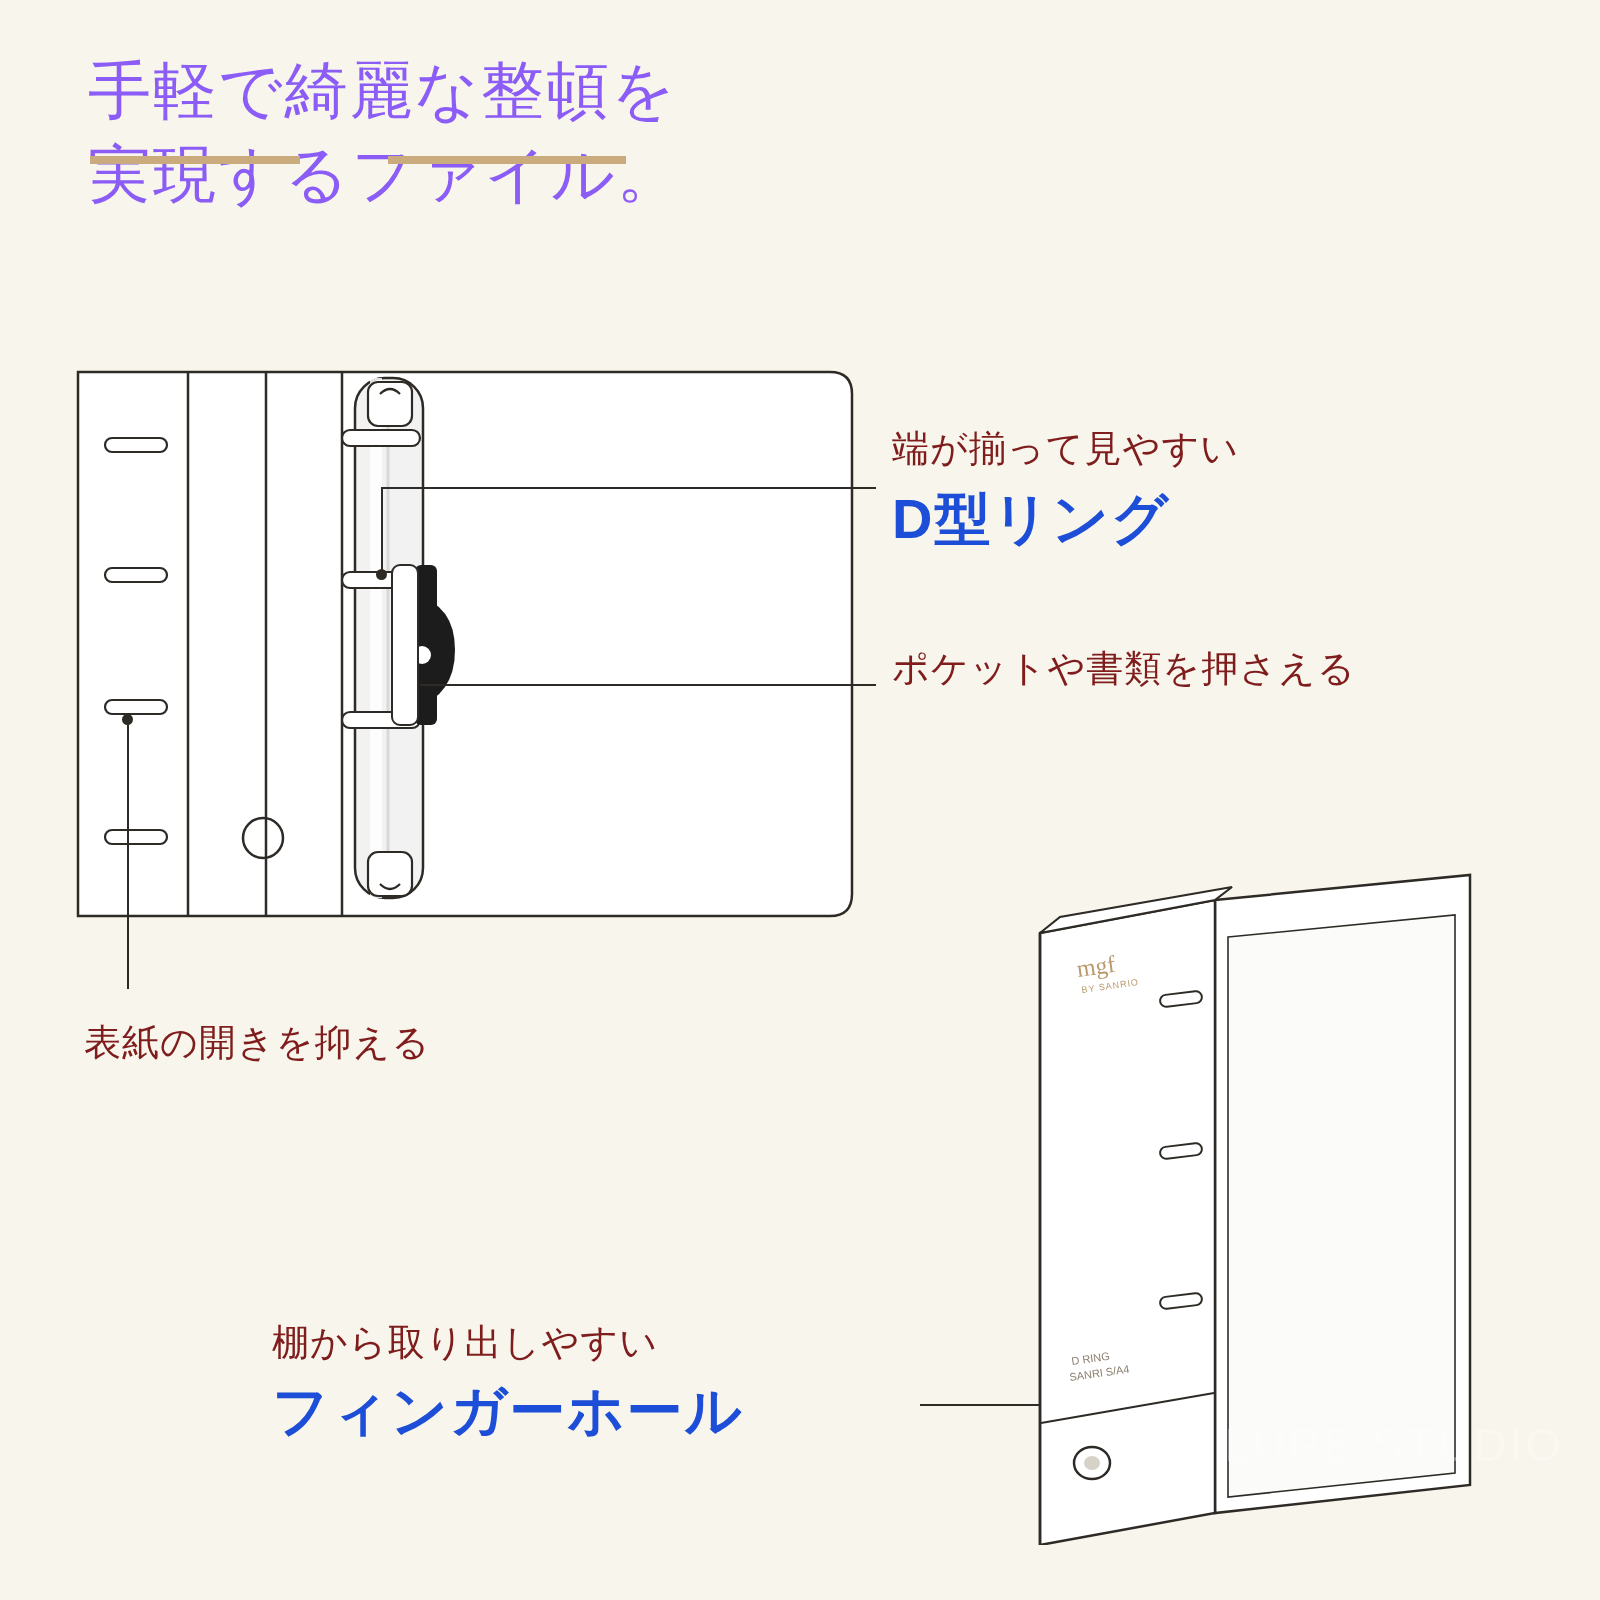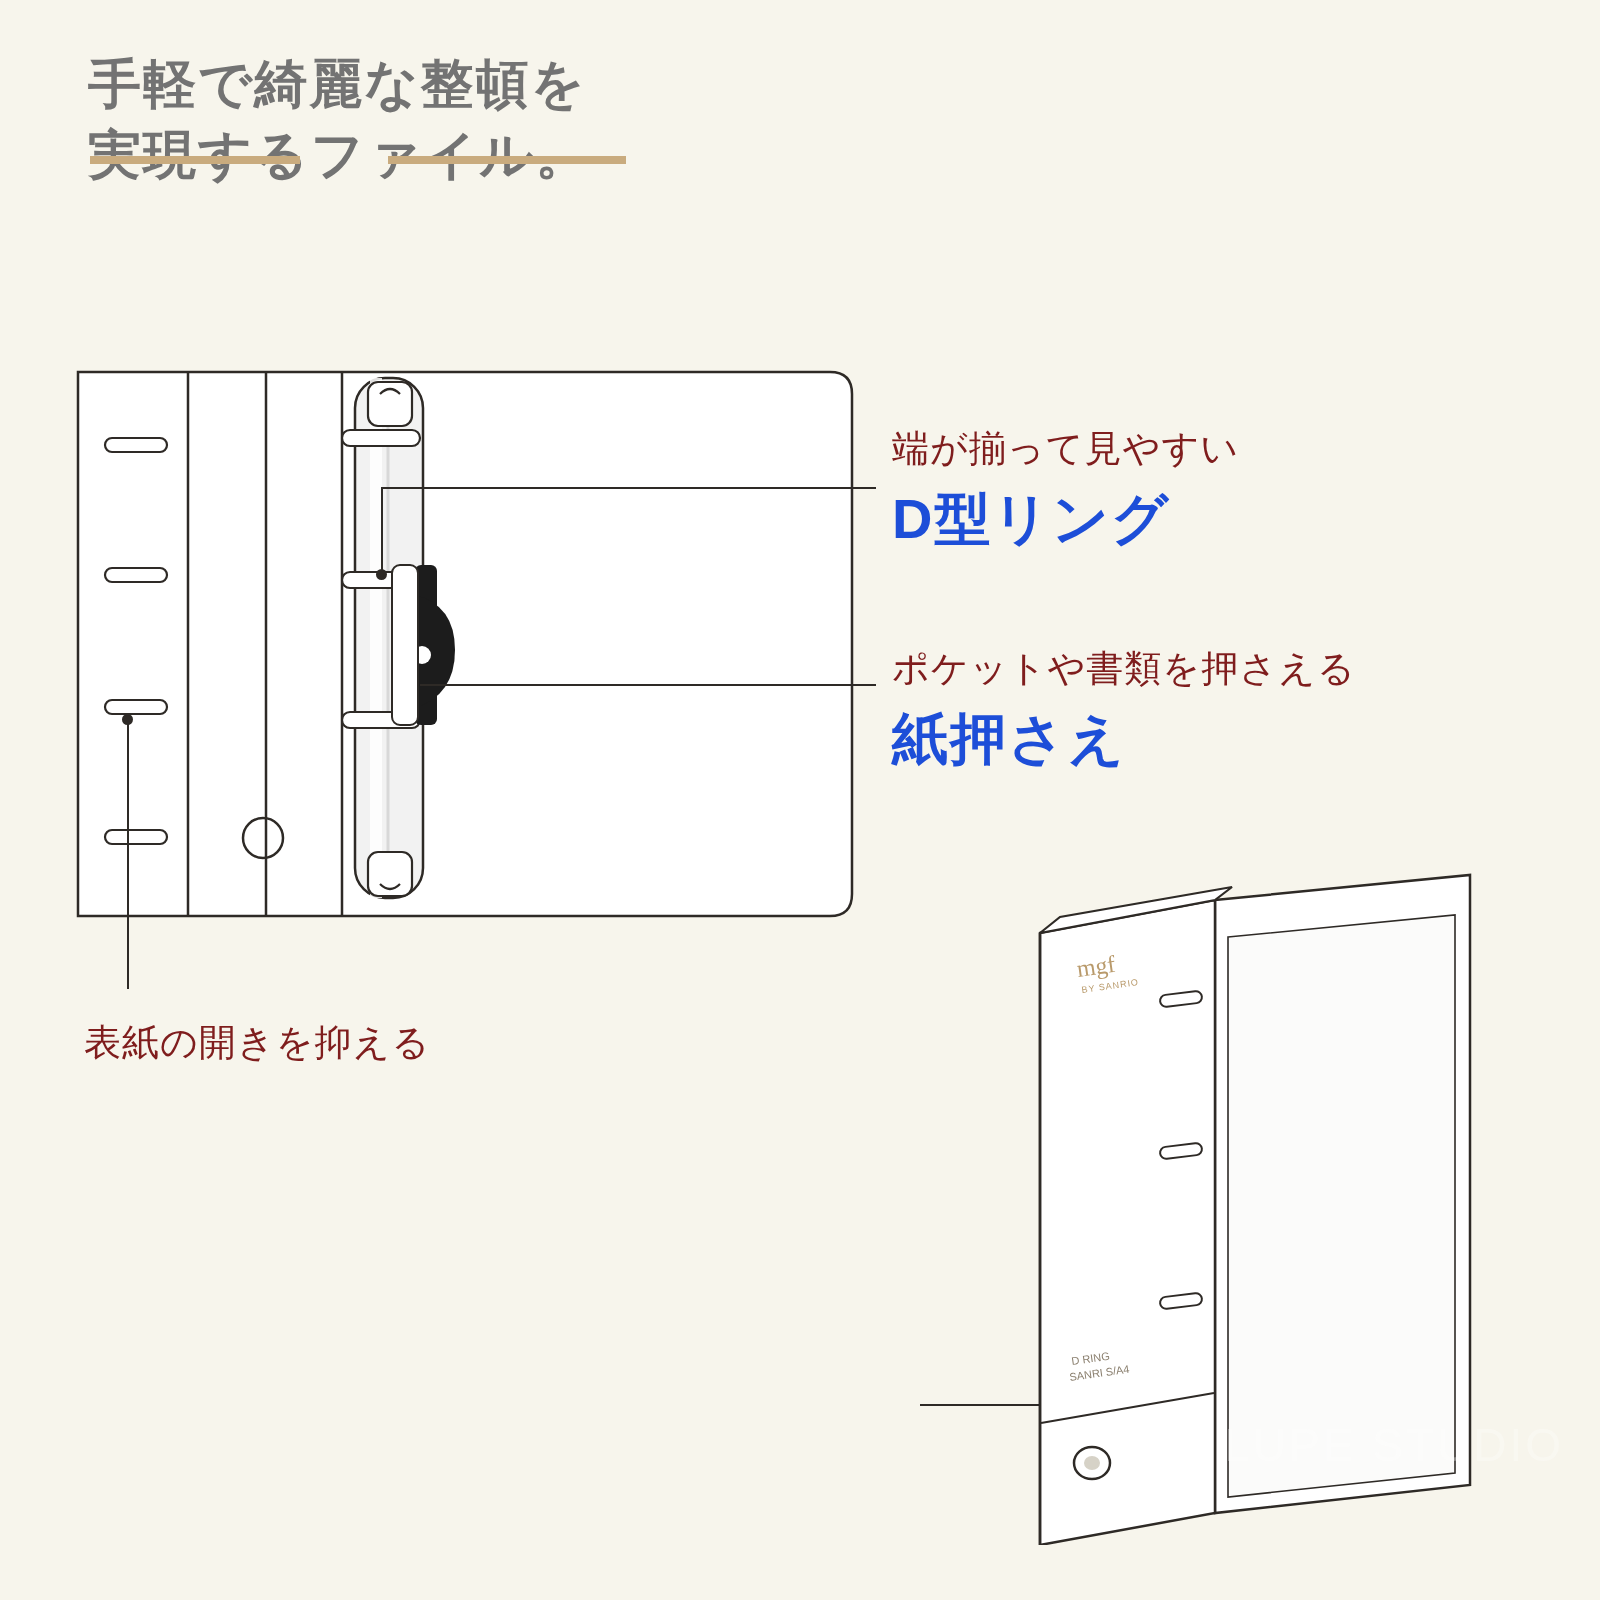--- a/index.html
+++ b/index.html
@@ -22,23 +22,23 @@
   }
 
   
   .headline {
     position: absolute;
     left: 88px;
     top: 48px;
     width: 1000px;
   }
   .headline .line {
-    font-size: 53px;
-    font-weight: 700;
-    color: #737373;
+    font-size: 63px;
+    font-weight: 400;
+    color: #8b5cf6;
     letter-spacing: 2px;
     line-height: 1.34;
     white-space: nowrap;
   }
   .hl-underline {
     position: absolute;
     height: 8px;
     background: #c9ab7e;
   }
 
@@ -178,27 +178,30 @@
 
   <div class="leader h" style="left:920px; top:1404px; width:150px;"></div>
 
   <div class="callout" style="left:892px; top:424px;">
     <div class="label-sub">端が揃って見やすい</div>
     <div class="label-main" style="margin-top:12px;">D型リング</div>
   </div>
 
   <div class="callout" style="left:892px; top:644px;">
     <div class="label-sub">ポケットや書類を押さえる</div>
-    <div class="label-main" style="margin-top:12px;">紙押さえ</div>
   </div>
 
   <div class="callout" style="left:84px; top:1018px;">
     <div class="label-sub">表紙の開きを抑える</div>
   </div>
 
+  <div class="callout" style="left:272px; top:1318px;">
+    <div class="label-sub">棚から取り出しやすい</div>
+    <div class="label-main" style="margin-top:10px;">フィンガーホール</div>
+  </div>
 
   <svg style="position:absolute; left:1000px; top:845px;" width="500" height="700" viewBox="0 0 500 700">
 
     <path d="M215 55 L470 30 L470 640 L215 668 Z" fill="#ffffff" stroke="#2e2a26" stroke-width="2.5"></path>
 
     <path d="M228 92 L455 70 L455 628 L228 652 Z" fill="#fbfbfa" stroke="#2e2a26" stroke-width="1.6"></path>
 
     <path d="M40 88 L215 55 L215 668 L40 700 Z" fill="#ffffff" stroke="#2e2a26" stroke-width="2.5"></path>
 
     <path d="M40 88 L60 72 L232 42 L215 55 Z" fill="#ffffff" stroke="#2e2a26" stroke-width="2.2"></path>

